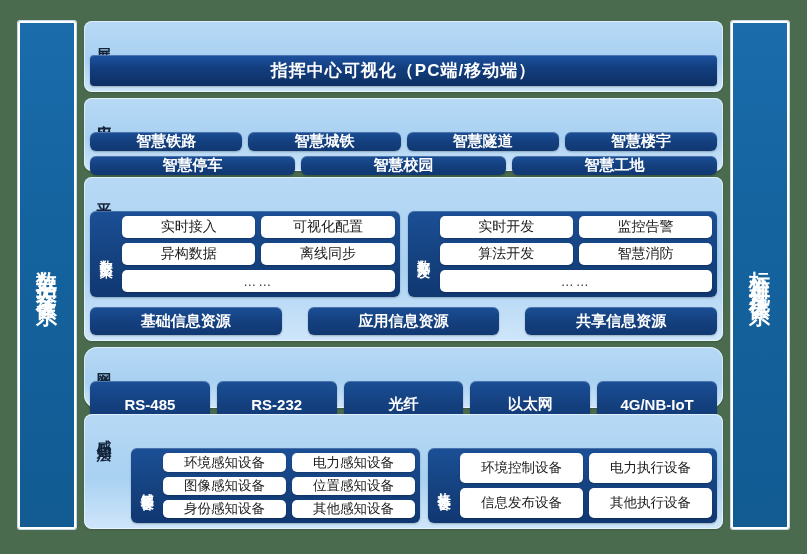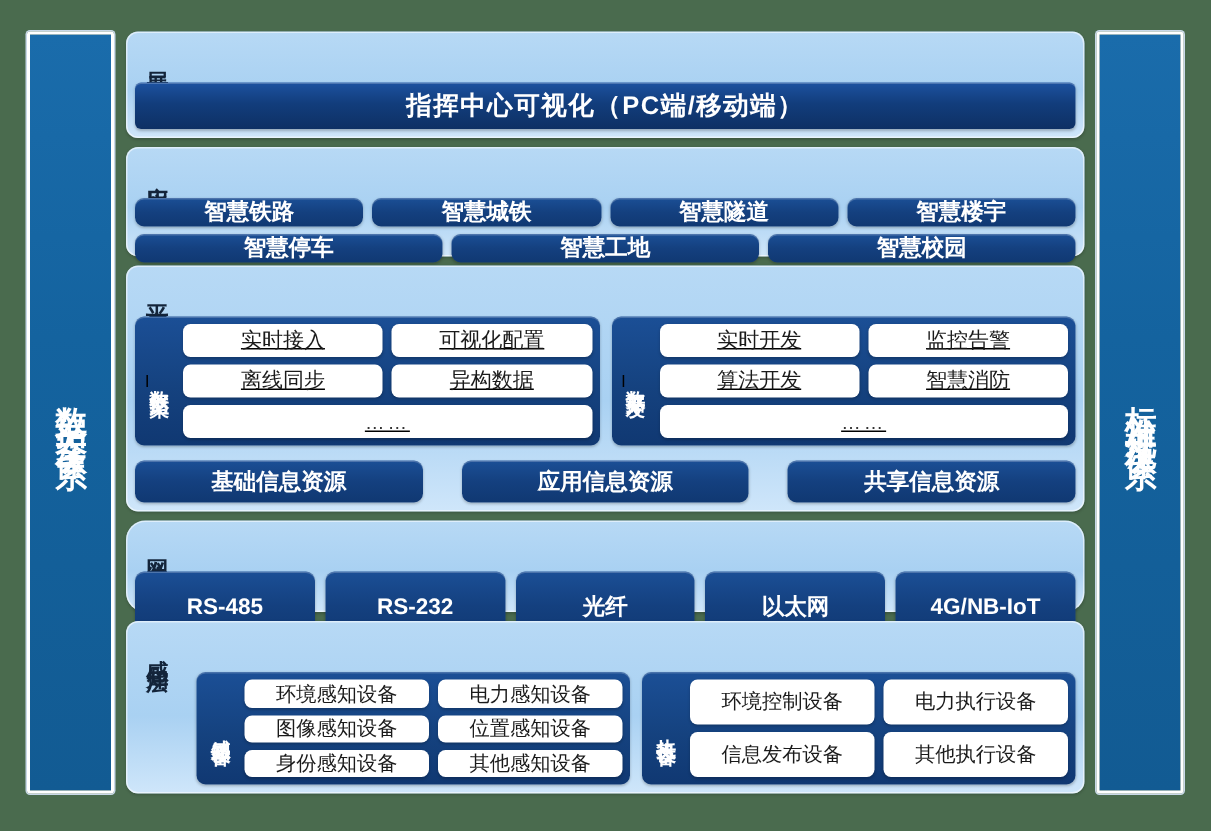--- a/index.html
+++ b/index.html
@@ -149,21 +149,20 @@
     display: flex;
     flex-direction: row;
     align-items: stretch;
     background: linear-gradient(180deg, #1b4f96 0%, #15427f 55%, #103872 100%);
     border-radius: 6px;
     padding: 5px;
     gap: 5px;
     box-sizing: border-box;
     box-shadow: inset 0 1px 0 rgba(255,255,255,0.2), 0 1px 2px rgba(0,0,0,0.25);
     min-width: 0;
-    text-decoration: underline;
   }
   .plat-group-label {
     flex: 0 0 22px;
     width: 22px;
     display: flex;
     align-items: center;
     justify-content: center;
     color: #ffffff;
     font-size: 13px;
     font-weight: bold;
@@ -316,22 +315,22 @@
       </div>
       <div class="layer-body">
         <div class="app-row">
           <div class="dark-box">智慧铁路</div>
           <div class="dark-box">智慧城铁</div>
           <div class="dark-box">智慧隧道</div>
           <div class="dark-box">智慧楼宇</div>
         </div>
         <div class="app-row">
           <div class="dark-box">智慧停车</div>
+          <div class="dark-box">智慧校园</div>
           <div class="dark-box">智慧工地</div>
-          <div class="dark-box">智慧校园</div>
         </div>
       </div>
     </div>
 
     <div class="layer platform-layer">
       <div class="layer-label">
         <span class="vtext">平台层</span>
       </div>
       <div class="layer-body">
 
@@ -340,22 +339,22 @@
           <div class="plat-group">
             <div class="plat-group-label">
               <span class="vtext">数据汇聚</span>
             </div>
             <div class="plat-group-items">
               <div class="plat-row">
                 <div class="white-chip">实时接入</div>
                 <div class="white-chip">可视化配置</div>
               </div>
               <div class="plat-row">
+                <div class="white-chip">异构数据</div>
                 <div class="white-chip">离线同步</div>
-                <div class="white-chip">异构数据</div>
               </div>
               <div class="plat-row">
                 <div class="white-chip ellipsis">……</div>
               </div>
             </div>
           </div>
 
           <div class="plat-group">
             <div class="plat-group-label">
               <span class="vtext">数据开发</span>

